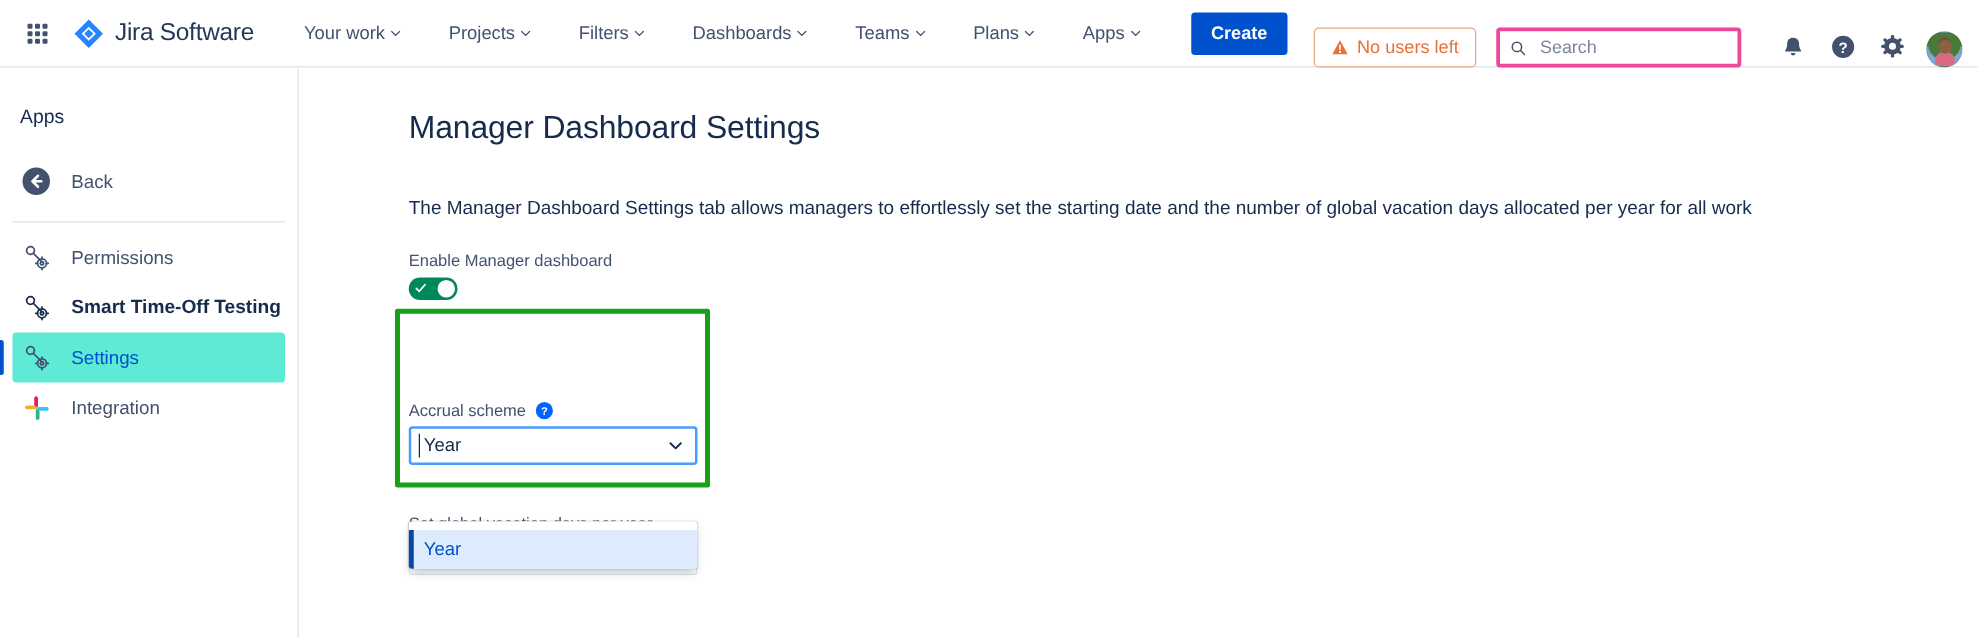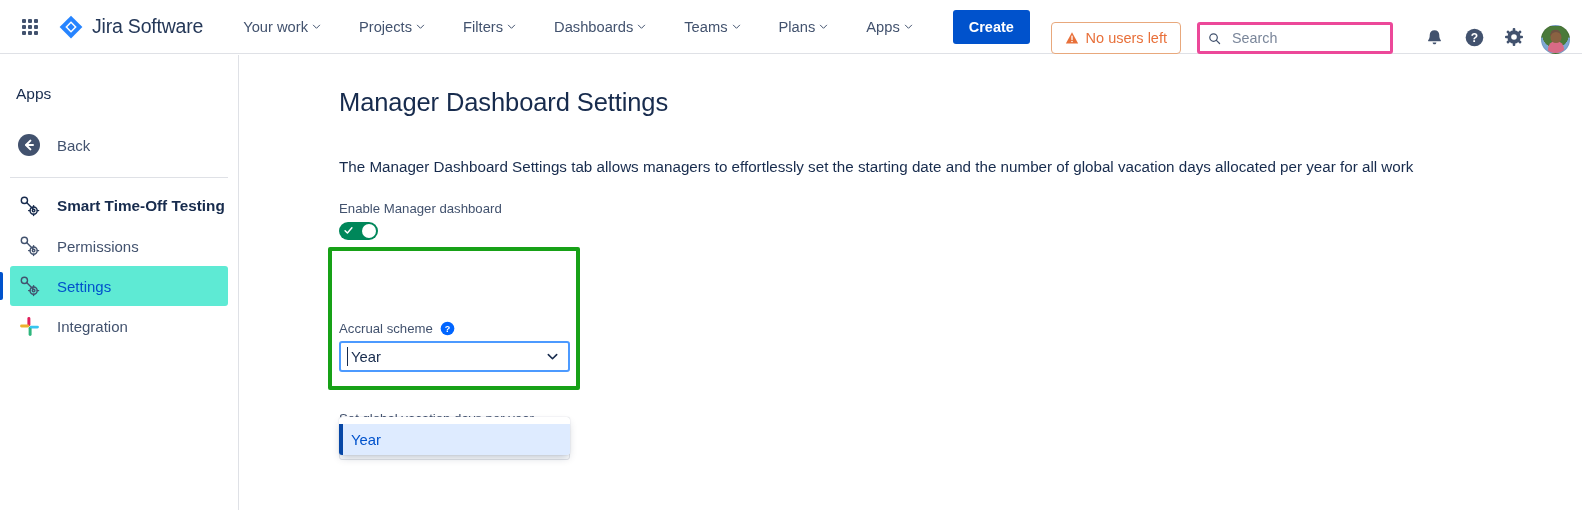--- a/index.html
+++ b/index.html
@@ -147,21 +147,21 @@
   .side-item.selected .side-label { color: #0052CC; }
   .side-item.selected::before {
     content: ""; position: absolute;
     left: -10px; top: 6px;
     width: 3px; height: 28px;
     background: #0052CC; border-radius: 0 2px 2px 0;
   }
 
   
   .main {
-    position: absolute; left: 252px; top: 55px;
+    position: absolute; left: 240px; top: 55px;
     width: 1298px; height: 455px;
     background: #fff;
   }
   .page-title {
     margin: 33px 0 0 87px;
     font-size: 25.5px; color: #172B4D; font-weight: normal;
     letter-spacing: -0.1px;
   }
   .page-desc {
     margin: 41px 0 0 87px;
@@ -404,44 +404,44 @@
         <circle cx="12" cy="12" r="11" fill="#42526E"></circle>
         <path d="M13.4 7.6 L9 12 L13.4 16.4" stroke="#fff" stroke-width="2" fill="none" stroke-linecap="round" stroke-linejoin="round"></path>
         <path d="M9.3 12 H16" stroke="#fff" stroke-width="2" stroke-linecap="round"></path>
       </svg>
     </span>
     <span class="side-label">Back</span>
   </div>
 
   <div class="side-divider"></div>
 
+  <div class="side-item">
+    <span class="side-ico">
+      <svg width="24" height="24" viewBox="0 0 24 24" fill="none" stroke="#42526E" stroke-width="1.4">
+        <circle cx="7.4" cy="6.4" r="3.1"></circle>
+        <path d="M9.6 8.6 L16.5 15.5" stroke-linecap="round"></path>
+        <circle cx="16.6" cy="16.6" r="3.6"></circle>
+        <circle cx="16.6" cy="16.6" r="1.3"></circle>
+        <path d="M16.6 11.6 v1.4 M16.6 20.2 v1.4 M11.6 16.6 h1.4 M20.2 16.6 h1.4" stroke-linecap="round"></path>
+      </svg>
+    </span>
+    <span class="side-label">Permissions</span>
+  </div>
+
   <div class="side-item current-app">
     <span class="side-ico">
       <svg width="24" height="24" viewBox="0 0 24 24" fill="none" stroke="#172B4D" stroke-width="1.4">
         <circle cx="7.4" cy="6.4" r="3.1"></circle>
         <path d="M9.6 8.6 L16.5 15.5" stroke-linecap="round"></path>
         <circle cx="16.6" cy="16.6" r="3.6"></circle>
         <circle cx="16.6" cy="16.6" r="1.3"></circle>
         <path d="M16.6 11.6 v1.4 M16.6 20.2 v1.4 M11.6 16.6 h1.4 M20.2 16.6 h1.4" stroke-linecap="round"></path>
       </svg>
     </span>
     <span class="side-label">Smart Time-Off Testing</span>
-  </div>
-
-  <div class="side-item">
-    <span class="side-ico">
-      <svg width="24" height="24" viewBox="0 0 24 24" fill="none" stroke="#42526E" stroke-width="1.4">
-        <circle cx="7.4" cy="6.4" r="3.1"></circle>
-        <path d="M9.6 8.6 L16.5 15.5" stroke-linecap="round"></path>
-        <circle cx="16.6" cy="16.6" r="3.6"></circle>
-        <circle cx="16.6" cy="16.6" r="1.3"></circle>
-        <path d="M16.6 11.6 v1.4 M16.6 20.2 v1.4 M11.6 16.6 h1.4 M20.2 16.6 h1.4" stroke-linecap="round"></path>
-      </svg>
-    </span>
-    <span class="side-label">Permissions</span>
   </div>
 
   <div class="side-item selected">
     <span class="side-ico">
       <svg width="24" height="24" viewBox="0 0 24 24" fill="none" stroke="#42526E" stroke-width="1.4">
         <circle cx="7.4" cy="6.4" r="3.1"></circle>
         <path d="M9.6 8.6 L16.5 15.5" stroke-linecap="round"></path>
         <circle cx="16.6" cy="16.6" r="3.6"></circle>
         <circle cx="16.6" cy="16.6" r="1.3"></circle>
         <path d="M16.6 11.6 v1.4 M16.6 20.2 v1.4 M11.6 16.6 h1.4 M20.2 16.6 h1.4" stroke-linecap="round"></path>

